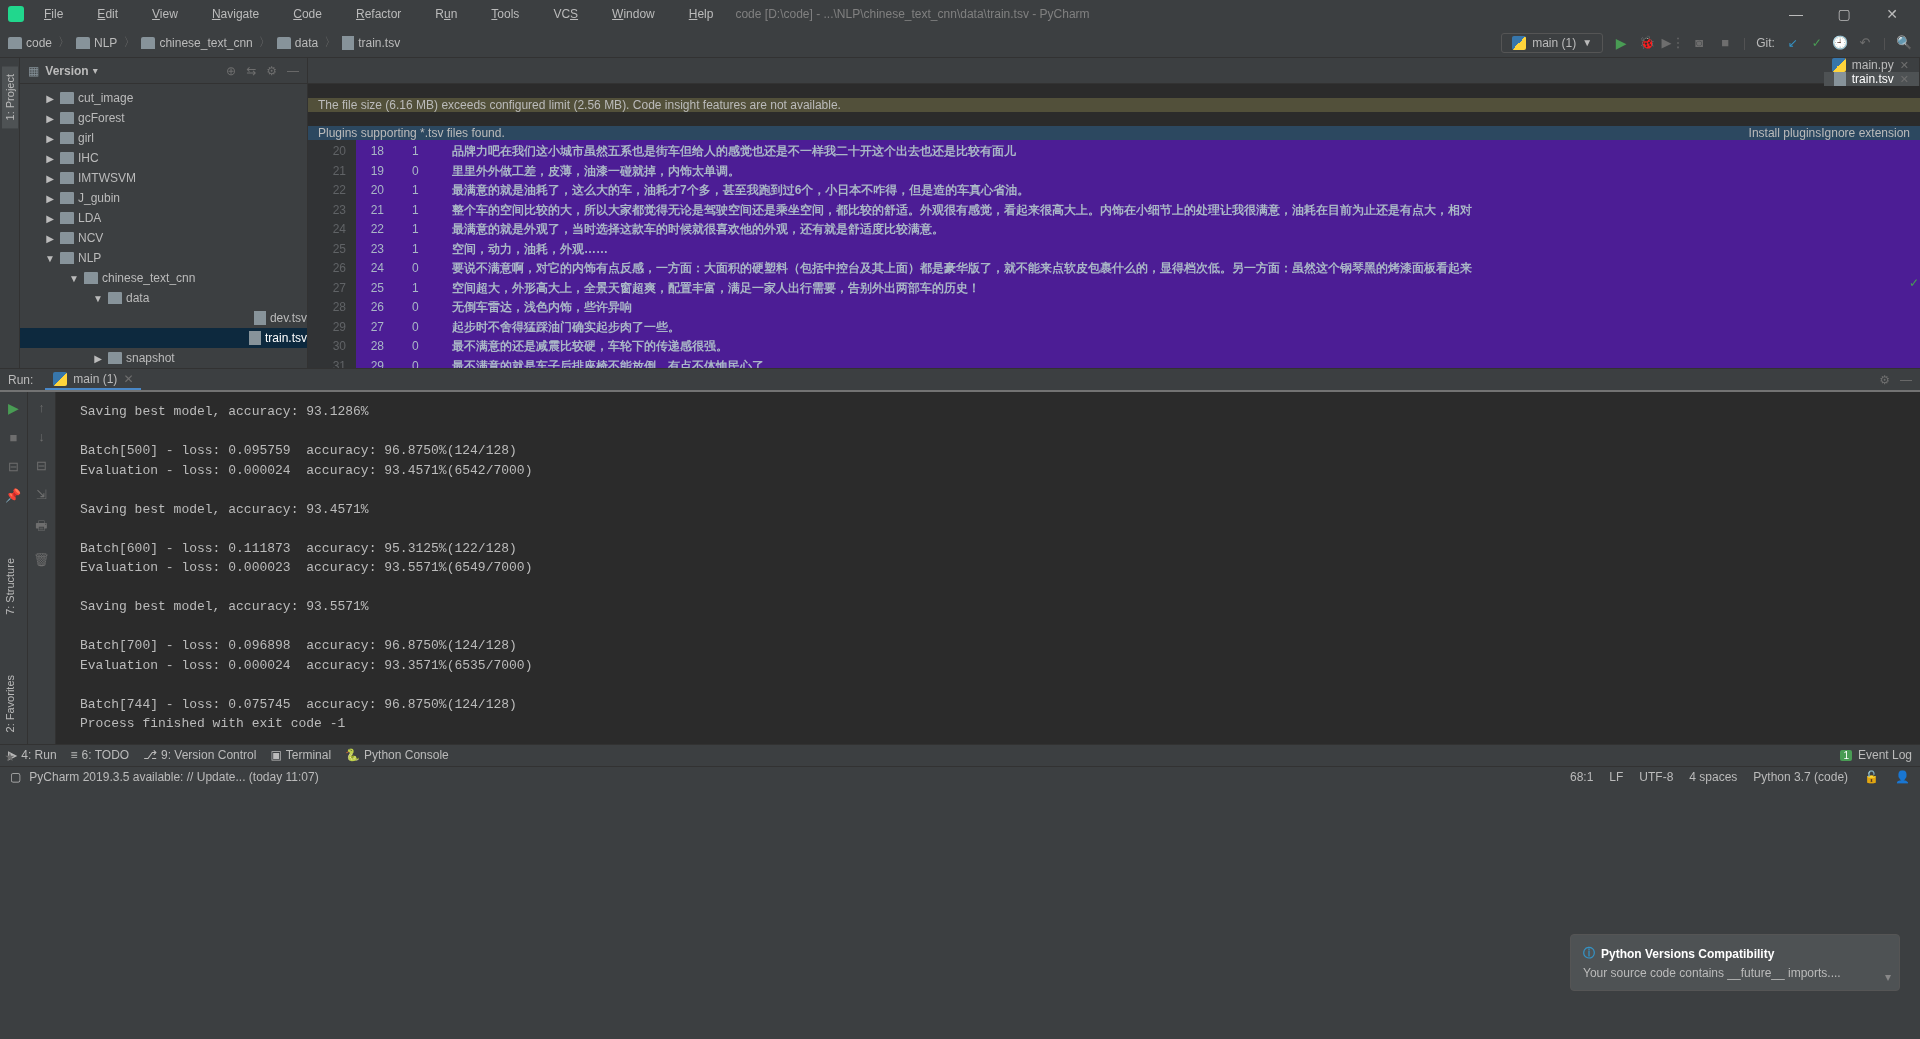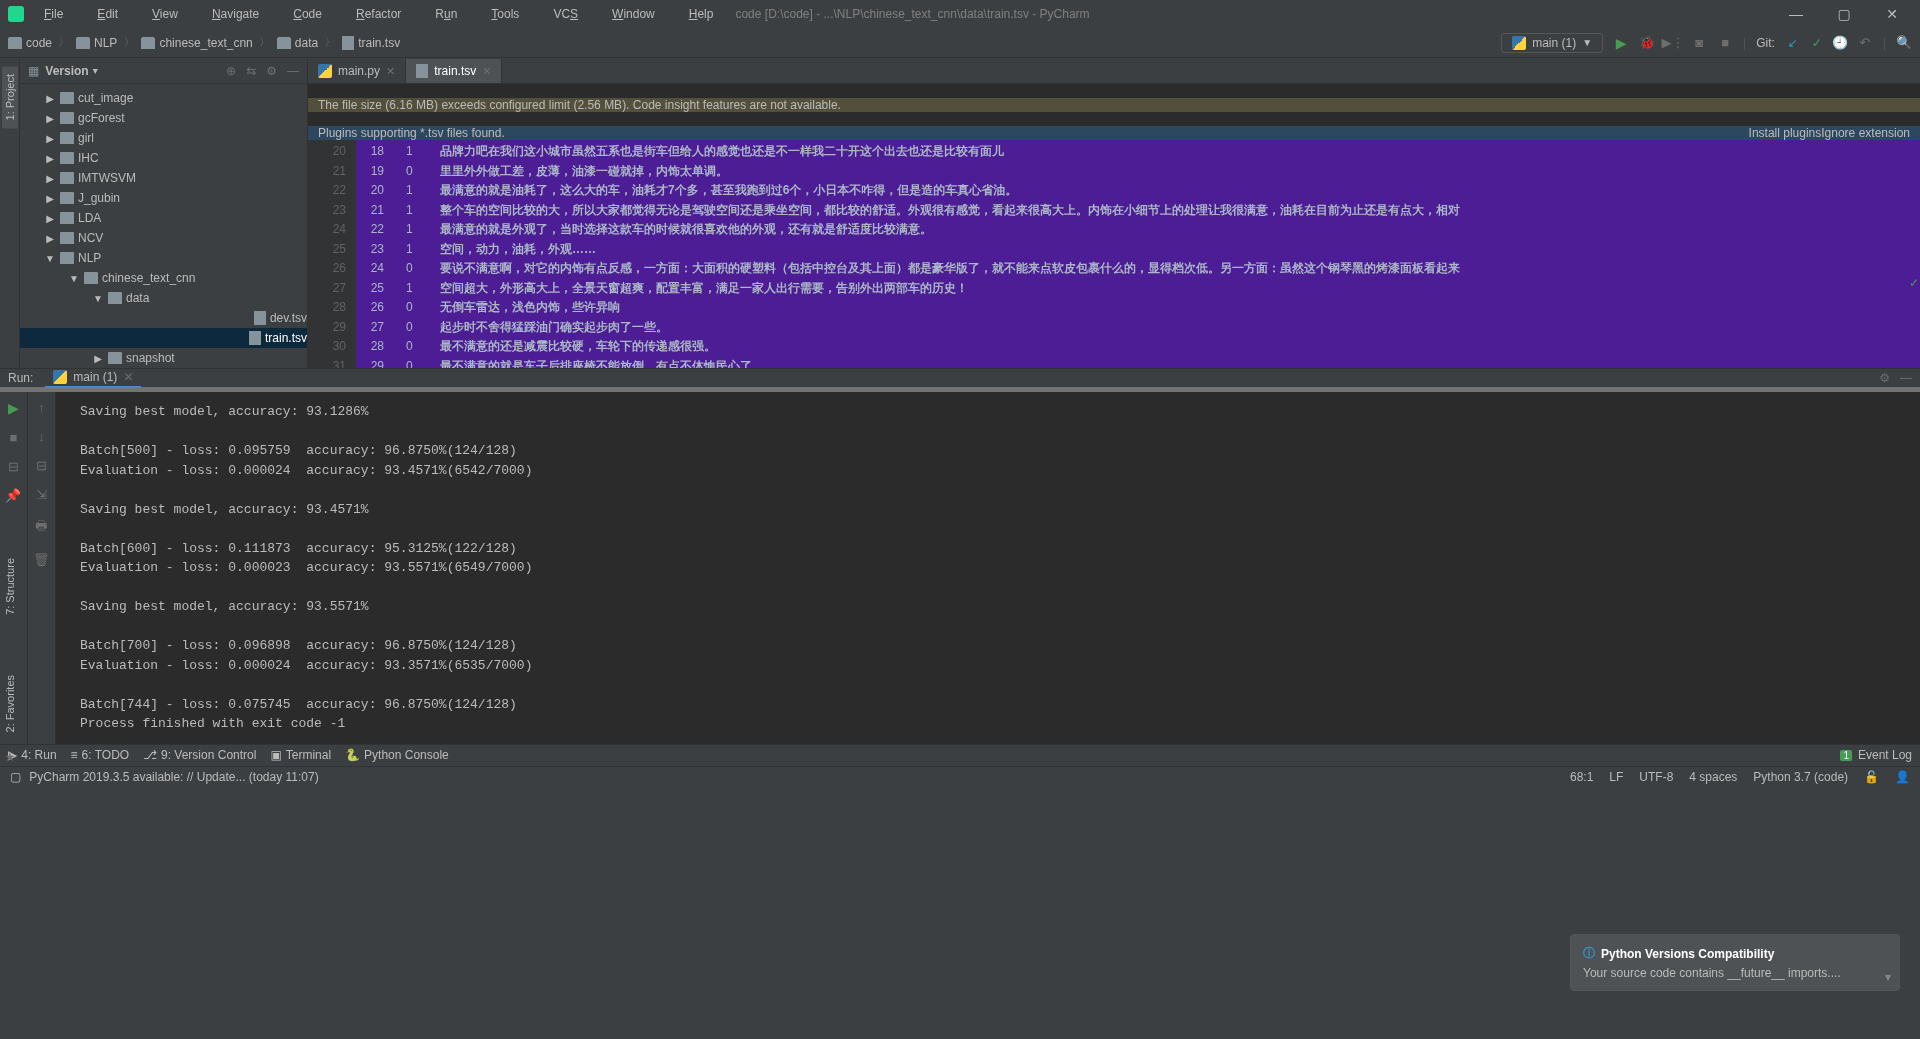--- a/index.html
+++ b/index.html
@@ -35,38 +35,38 @@
 .panel-tools { margin-left: auto; display: flex; gap: 10px; color: #6e6e6e; }
 .panel-tools span { cursor: pointer; }
 .tree { padding: 4px 0; overflow-y: auto; flex: 1; }
 .tree-item { display: flex; align-items: center; height: 20px; padding-left: 8px; cursor: pointer; gap: 4px; }
 .tree-item.selected { background: #0d293e; color: #fff; }
 .tree-arrow { width: 12px; text-align: center; color: #bbbbbb; font-size: 10px; }
 .tree-icon { width: 14px; height: 12px; background: #87939a; border-radius: 1px 1px 0 0; }
 .tree-file-icon { width: 12px; height: 14px; background: #87939a; }
 .ind1 { padding-left: 24px; } .ind2 { padding-left: 48px; } .ind3 { padding-left: 72px; } .ind4 { padding-left: 96px; justify-content: flex-end; }
 .editor-area { flex: 1; display: flex; flex-direction: column; background: #2b2b2b; }
-.editor-tabs { height: 26px; background: #3c3f41; display: flex; align-items: flex-end; border-bottom: 1px solid #323232; }
+.editor-tabs { height: 26px; background: #3c3f41; display: flex; align-items: flex-end; border-bottom: 1px solid #323232; flex-direction: column; }
 .ed-tab { height: 24px; padding: 0 10px; display: flex; align-items: center; gap: 6px; background: #3c3f41; border-right: 1px solid #323232; cursor: pointer; color: #bbbbbb; }
 .ed-tab.active { background: #4e5254; color: #fff; }
 .ed-tab .close { color: #6e6e6e; font-size: 11px; }
 .banner { padding: 0 10px; font-size: 12px; margin-top: 14px; }
 .banner-warn { background: #52503a; color: #bbbbbb; }
 .banner-info { background: #2c4860; color: #bbbbbb; display: flex; }
 .banner-info .links { margin-left: auto; display: flex; color: #bbbbbb; }
 .banner-info .links span { cursor: pointer; }
 .code-area { flex: 1; display: flex; background: #4c1d95; overflow: hidden; font-family: "Consolas", "Courier New", monospace; position: relative; }
 .gutter { width: 48px; background: #313335; text-align: right; padding-right: 10px; color: #606366; line-height: 19.5px; font-size: 12px; padding-top: 2px; }
 .code-body { flex: 1; color: #a9b7c6; padding-top: 2px; padding-left: 8px; line-height: 19.5px; font-size: 12px; white-space: pre; }
-.code-line { display: flex; gap: 22px; }
+.code-line { display: flex; gap: 28px; }
 .code-line .c1 { width: 20px; text-align: right; }
 .code-line .c2 { width: 12px; }
 .code-line .c3 { font-weight: bold; }
 .run-panel { background: #2b2b2b; display: flex; flex-direction: column; flex: 1; }
-.run-header { height: 24px; background: #3c3f41; display: flex; align-items: center; padding: 0 8px; border-top: 1px solid #323232; border-bottom: 5px solid #737373; }
+.run-header { height: 24px; background: #3c3f41; display: flex; align-items: center; padding: 0 8px; border-top: 1px solid #323232; border-bottom: 2px solid #737373; }
 .run-tab { padding: 2px 8px; display: flex; align-items: center; gap: 6px; border-bottom: 2px solid #4a88c7; }
 .run-tools { margin-left: auto; display: flex; gap: 10px; color: #6e6e6e; }
 .run-body { flex: 1; display: flex; }
 .run-toolbar { width: 28px; background: #3c3f41; display: flex; flex-direction: column; align-items: center; padding-top: 8px; gap: 14px; border-right: 1px solid #323232; }
 .run-toolbar2 { width: 28px; background: #3c3f41; display: flex; flex-direction: column; align-items: center; padding-top: 8px; gap: 14px; border-right: 1px solid #323232; }
 .console { flex: 1; padding: 10px 24px; font-family: "Consolas", "Courier New", monospace; font-size: 13px; line-height: 19.5px; color: #bbbbbb; white-space: pre; }
 .bottom-bar { height: 22px; background: #3c3f41; display: flex; align-items: center; padding: 0 8px; border-top: 1px solid #323232; gap: 14px; font-size: 11px; }
 .bottom-bar .bb-item { cursor: pointer; display: flex; align-items: center; gap: 4px; }
 .status-bar { height: 22px; background: #3c3f41; display: flex; align-items: center; padding: 0 10px; font-size: 11px; color: #bbbbbb; border-top: 1px solid #323232; }
 .status-right { margin-left: auto; display: flex; gap: 16px; align-items: center; }

